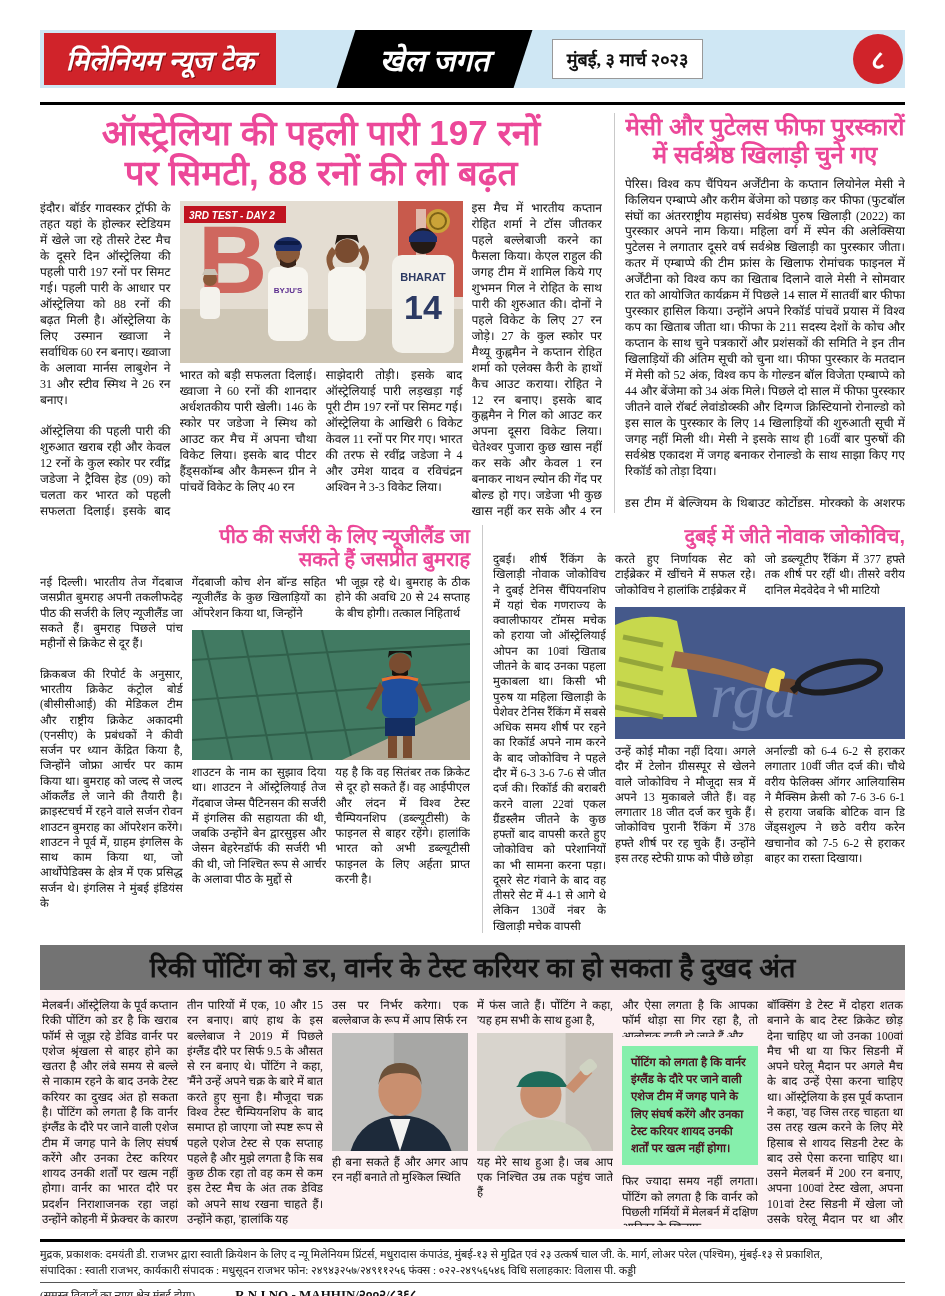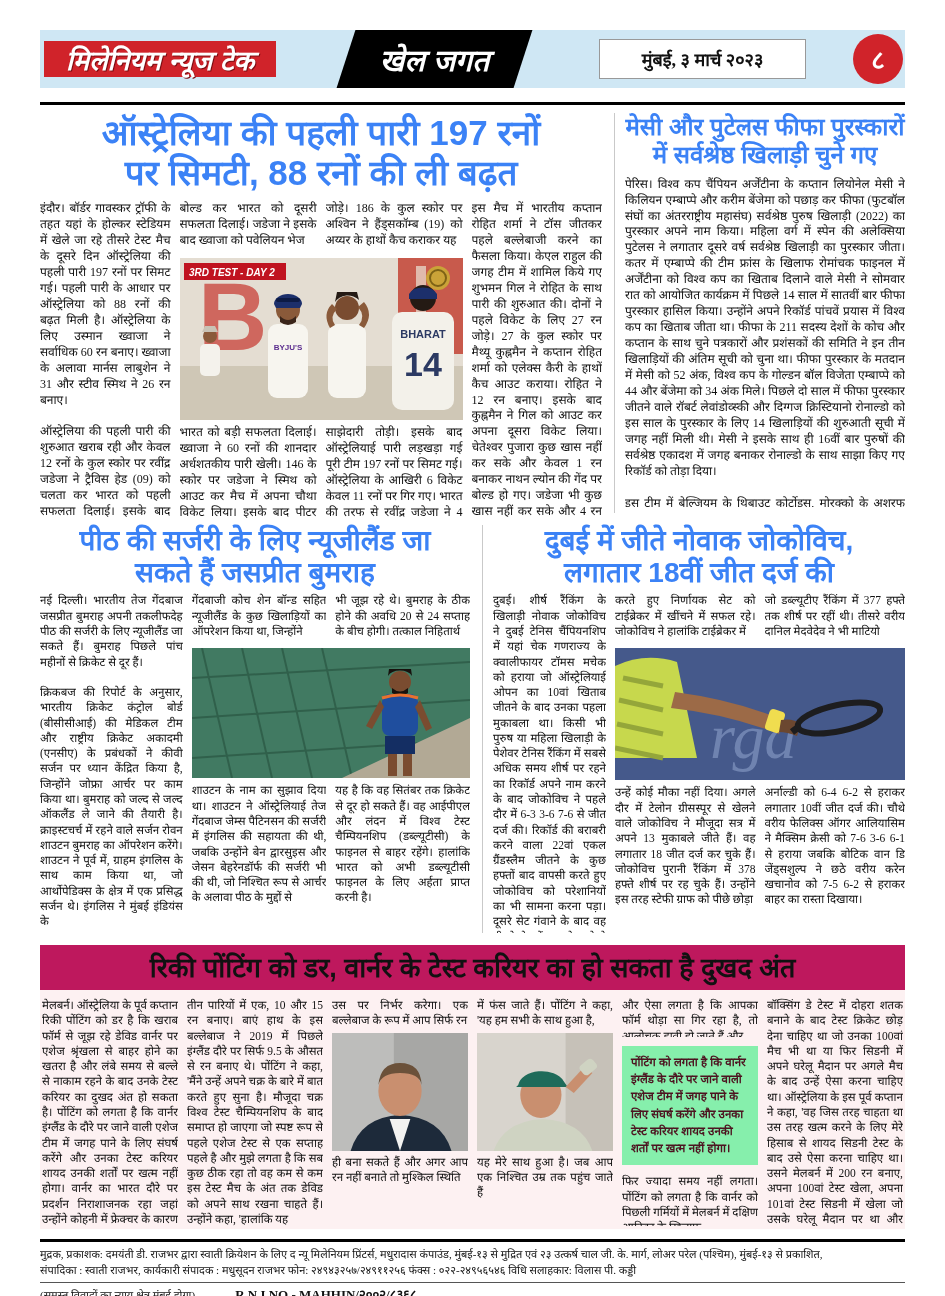--- a/index.html
+++ b/index.html
@@ -3,40 +3,40 @@
 <meta charset="utf-8">
 <style>
   * { margin:0; padding:0; box-sizing:border-box; }
   html,body { background:#fff; }
   .page { position:relative; width:945px; height:1296px; margin:0 auto; background:#fff;
           font-family:"Liberation Serif", serif; color:#111; overflow:hidden; }
   .inner { padding:30px 40px 0 40px; }
 
   
   .band { height:58px; background:#cfe7f4; display:flex; align-items:center; position:relative; }
-  .brand-box { background:#d0232a; color:#fff; height:36px; margin-left:4px; padding:0 22px;
+  .brand-box { background:#d0232a; color:#fff; height:52px; margin-left:4px; padding:0 22px;
                display:flex; align-items:center; font-family:"Liberation Sans",sans-serif;
                font-weight:800; font-style:italic; font-size:27px; white-space:nowrap;
                text-shadow:1px 1px 0 #7a0d12; }
   .section-flag { background:#000; height:58px; margin-left:70px; padding:0 34px;
                   transform:skewX(-18deg); display:flex; align-items:center; }
   .section-flag span { transform:skewX(18deg); color:#fff; font-family:"Liberation Sans",sans-serif;
                   font-weight:800; font-style:italic; font-size:30px; white-space:nowrap; }
-  .date-box { background:#fff; border:1px solid #999; height:40px; margin-left:75px; padding:0 42px;
+  .date-box { background:#fff; border:1px solid #999; height:40px; margin-left:28px; padding:0 14px;
               display:flex; align-items:center; font-weight:700; font-size:18px; white-space:nowrap; }
   .page-circle { position:absolute; right:2px; top:4px; width:50px; height:50px; border-radius:50%;
                  background:#d0232a; color:#fff; display:flex; align-items:center; justify-content:center;
                  font-weight:800; font-size:26px; font-family:"Liberation Sans",sans-serif; }
   .rule { border-top:3px solid #000; margin-top:14px; }
 
   
   .body-text { font-size:12px; line-height:1.33; text-align:justify; overflow:hidden; }
   .pre { white-space:pre-line; }
   .dateline { font-weight:400; }
-  .headline { font-family:"Liberation Sans",sans-serif; font-weight:800; text-align:center; color:#3b82f6; }
+  .headline { font-family:"Liberation Sans",sans-serif; font-weight:800; text-align:center; color:#ec4899; }
 
   
   .section-top { display:flex; gap:12px; margin-top:8px; height:400px; }
   .lead { width:562px; }
   .lead .headline { font-size:35px; line-height:1.13; }
   .cols4 { display:flex; gap:9px; margin-top:9px; height:318px; overflow:hidden; }
   .lead-col { flex:1; }
   .lead-mid { flex:2.08; display:flex; flex-direction:column; gap:5px; }
   .mid-row { display:flex; gap:9px; overflow:hidden; }
   .mid-row.top { height:52px; }
@@ -45,32 +45,32 @@
 
   .fifa { flex:1; border-left:1px solid #c9c9c9; padding-left:10px; }
   .fifa .headline { font-size:24px; line-height:1.18; }
   .fifa .body-text { margin-top:7px; font-size:12px; height:330px; }
 
   
   .section-mid { display:flex; gap:12px; margin-top:12px; height:408px; }
   .story3 { display:flex; flex-direction:column; }
   .bumrah { width:430px; }
   .djoko { flex:1; border-left:1px solid #c9c9c9; padding-left:10px; }
-  .mid-headline { font-size:28px; line-height:1.15; }
+  .mid-headline { font-size:20px; line-height:1.15;text-align:right; }
   .cols3 { display:flex; gap:9px; margin-top:4px; flex:1; overflow:hidden; }
   .c3-first { flex:1; }
   .c3-mid { flex:1.95; display:flex; flex-direction:column; gap:5px; }
   .c3-row { display:flex; gap:9px; overflow:hidden; }
   .c3-row.top { height:50px; }
   .c3-row.bottom { flex:1; }
   .body-text.small { font-size:11.5px; }
 
   
   .section-bottom { margin-top:12px; background:#fdf1f2; height:284px; }
-  .bottom-headline { background:#be185d; font-family:"Liberation Sans",sans-serif; font-weight:800;
+  .bottom-headline { background:#737373; font-family:"Liberation Sans",sans-serif; font-weight:800;
                      font-size:27px; text-align:center; padding:3px 0 5px; }
   .cols6 { display:flex; gap:9px; padding:8px 2px 2px; height:238px; overflow:hidden; }
   .bcol { flex:1; overflow:hidden; }
   .stack { display:flex; flex-direction:column; gap:4px; }
   .quote-box { background:#86efac; color:#4d1420; font-family:"Liberation Sans",sans-serif;
                font-weight:700; font-size:11.5px; line-height:1.5; padding:8px 9px; margin:5px 0; }
 
   
   .footer { border-top:3px solid #000; margin-top:10px; padding-top:5px; font-size:11px; line-height:1.45; }
   .footer .f-line3 { border-top:1px solid #555; margin-top:3px; padding-top:3px; display:flex; gap:40px; align-items:baseline; }
@@ -104,24 +104,20 @@
     <div class="lead">
       <div class="headline">
         <div>ऑस्ट्रेलिया की पहली पारी 197 रनों</div>
         <div>पर सिमटी, 88 रनों की ली बढ़त</div>
       </div>
       <div class="cols4">
         <div class="lead-col body-text"><b class="dateline">इंदौर।</b> <span class="pre">बॉर्डर गावस्कर ट्रॉफी के तहत यहां के होल्कर स्टेडियम में खेले जा रहे तीसरे टेस्ट मैच के दूसरे दिन ऑस्ट्रेलिया की पहली पारी 197 रनों पर सिमट गई। पहली पारी के आधार पर ऑस्ट्रेलिया को 88 रनों की बढ़त मिली है। ऑस्ट्रेलिया के लिए उस्मान ख्वाजा ने सर्वाधिक 60 रन बनाए। ख्वाजा के अलावा मार्नस लाबुशेन ने 31 और स्टीव स्मिथ ने 26 रन बनाए।
 
 ऑस्ट्रेलिया की पहली पारी की शुरुआत खराब रही और केवल 12 रनों के कुल स्कोर पर रवींद्र जडेजा ने ट्रैविस हेड (09) को चलता कर भारत को पहली सफलता दिलाई। इसके बाद उस्मान ख्वाजा और मार्नस लाबुशेन ने दूसरे विकेट के लिए 96 रन जोड़े। 108 के कुल स्कोर पर जडेजा ने लाबुशेन को</span></div>
         <div class="lead-mid">
-          <div class="mid-row top">
-            <div class="body-text" style="flex:1">बोल्ड कर भारत को दूसरी सफलता दिलाई। जडेजा ने इसके बाद ख्वाजा को पवेलियन भेज</div>
-            <div class="body-text" style="flex:1">जोड़े। 186 के कुल स्कोर पर अश्विन ने हैंड्सकॉम्ब (19) को अय्यर के हाथों कैच कराकर यह</div>
-          </div>
           <div class="photo-frame" style="height:162px;">
             <svg viewBox="0 0 283 162" width="283" height="162">
               <rect width="283" height="162" fill="#e4ddd2"></rect>
               <text x="18" y="92" font-family="Liberation Sans,sans-serif" font-size="96" font-weight="bold" fill="#c84038" opacity="0.75">B</text>
               <rect x="218" y="0" width="65" height="96" fill="#c0392b" opacity="0.8"></rect>
               <rect x="236" y="8" width="10" height="80" fill="#e9e2d6" opacity="0.7"></rect>
               <rect y="108" width="283" height="54" fill="#cfc7b6"></rect>
 
               <g>
                 <circle cx="30" cy="78" r="7" fill="#8a5a3a"></circle>
@@ -226,21 +222,20 @@
             <div class="body-text small" style="flex:1">शाउटन के नाम का सुझाव दिया था। शाउटन ने ऑस्ट्रेलियाई तेज गेंदबाज जेम्स पैटिनसन की सर्जरी में इंगलिस की सहायता की थी, जबकि उन्होंने बेन द्वारसुइस और जेसन बेहरेनडॉर्फ की सर्जरी भी की थी, जो निश्चित रूप से आर्चर के अलावा पीठ के मुद्दों से</div>
             <div class="body-text small" style="flex:1">यह है कि वह सितंबर तक क्रिकेट से दूर हो सकते हैं। वह आईपीएल और लंदन में विश्व टेस्ट चैम्पियनशिप (डब्ल्यूटीसी) के फाइनल से बाहर रहेंगे। हालांकि भारत को अभी डब्ल्यूटीसी फाइनल के लिए अर्हता प्राप्त करनी है।</div>
           </div>
         </div>
       </div>
     </div>
 
     <div class="djoko story3">
       <div class="headline mid-headline">
         <div>दुबई में जीते नोवाक जोकोविच,</div>
-        <div>लगातार 18वीं जीत दर्ज की</div>
       </div>
       <div class="cols3">
         <div class="c3-first body-text small"><b class="dateline">दुबई।</b> <span class="pre">शीर्ष रैंकिंग के खिलाड़ी नोवाक जोकोविच ने दुबई टेनिस चैंपियनशिप में यहां चेक गणराज्य के क्वालीफायर टॉमस मचेक को हराया जो ऑस्ट्रेलियाई ओपन का 10वां खिताब जीतने के बाद उनका पहला मुकाबला था। किसी भी पुरुष या महिला खिलाड़ी के पेशेवर टेनिस रैंकिंग में सबसे अधिक समय शीर्ष पर रहने का रिकॉर्ड अपने नाम करने के बाद जोकोविच ने पहले दौर में 6-3 3-6 7-6 से जीत दर्ज की। रिकॉर्ड की बराबरी करने वाला 22वां एकल ग्रैंडस्लैम जीतने के कुछ हफ्तों बाद वापसी करते हुए जोकोविच को परेशानियों का भी सामना करना पड़ा। दूसरे सेट गंवाने के बाद वह तीसरे सेट में 4-1 से आगे थे लेकिन 130वें नंबर के खिलाड़ी मचेक वापसी</span></div>
         <div class="c3-mid">
           <div class="c3-row top">
             <div class="body-text small" style="flex:1">करते हुए निर्णायक सेट को टाईब्रेकर में खींचने में सफल रहे। जोकोविच ने हालांकि टाईब्रेकर में</div>
             <div class="body-text small" style="flex:1">जो डब्ल्यूटीए रैंकिंग में 377 हफ्ते तक शीर्ष पर रहीं थी। तीसरे वरीय दानिल मेदवेदेव ने भी माटियो</div>
           </div>
           <div class="photo-frame" style="height:132px;">
             <svg viewBox="0 0 290 132" width="290" height="132">

